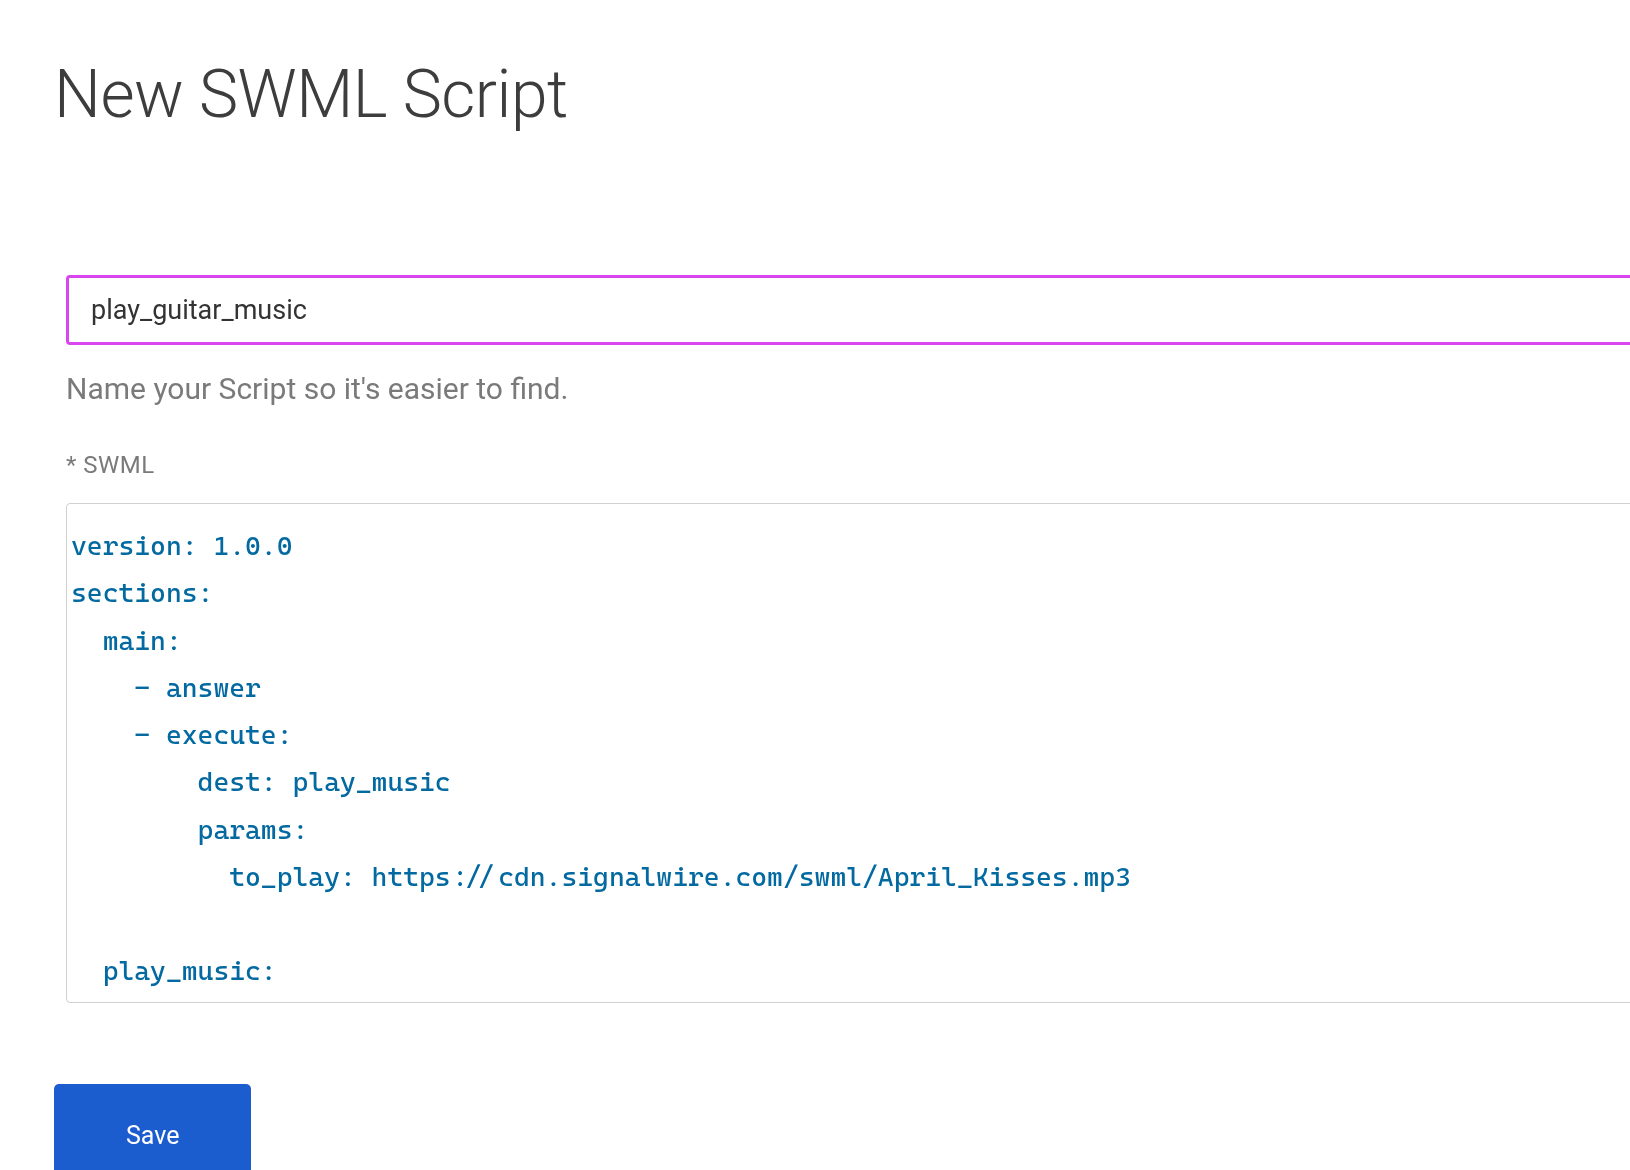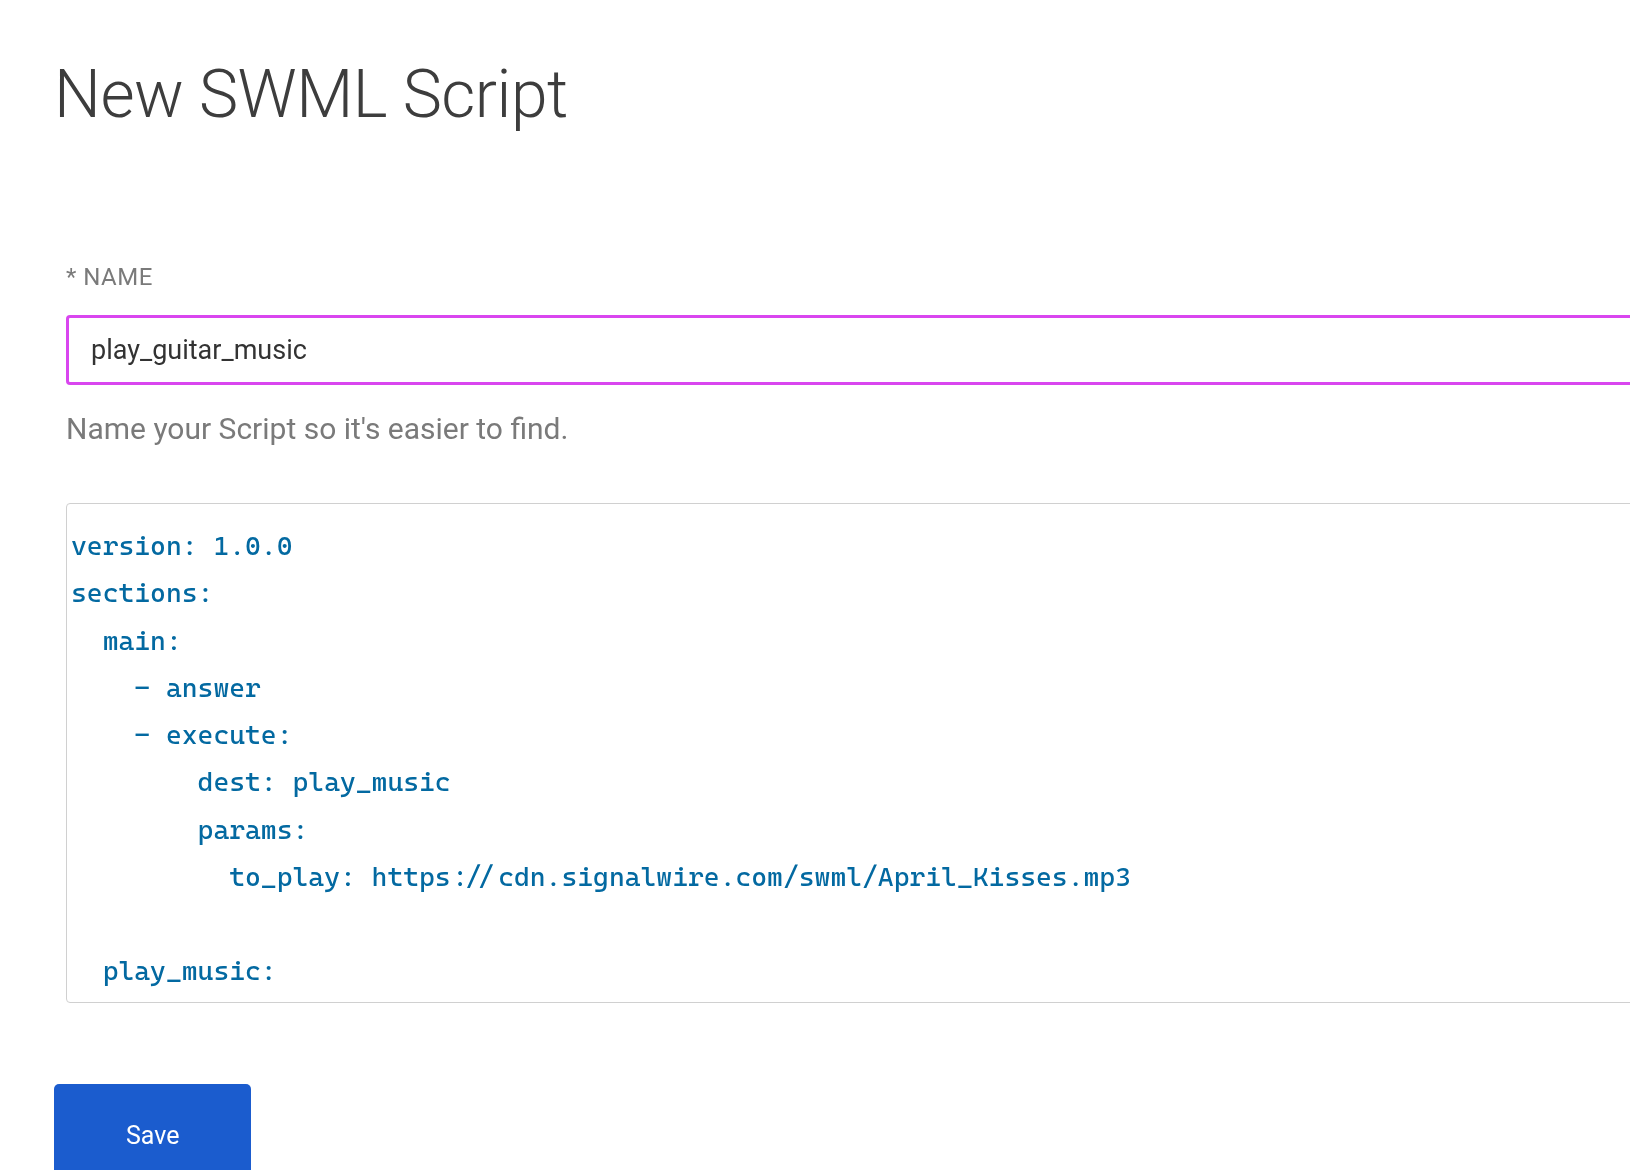--- a/index.html
+++ b/index.html
@@ -83,26 +83,26 @@
     }
   </style>
 </head>
 <body>
 
 
 
 <h1 class="page-title">New SWML Script</h1>
 
 <div class="form-group">
-  <label class="field-label">* NAME</label>
   <input type="text" class="text-input" value="play_guitar_music" style="">
   <div class="help-text">Name your Script so it's easier to find.</div>
 </div>
 
 <div class="form-group">
+  <label class="field-label">* SWML</label>
   <textarea class="code-textarea" style="">version: 1.0.0
 sections:
   main:
     - answer
     - execute:
         dest: play_music
         params:
           to_play: https://cdn.signalwire.com/swml/April_Kisses.mp3
 
   play_music:</textarea>

